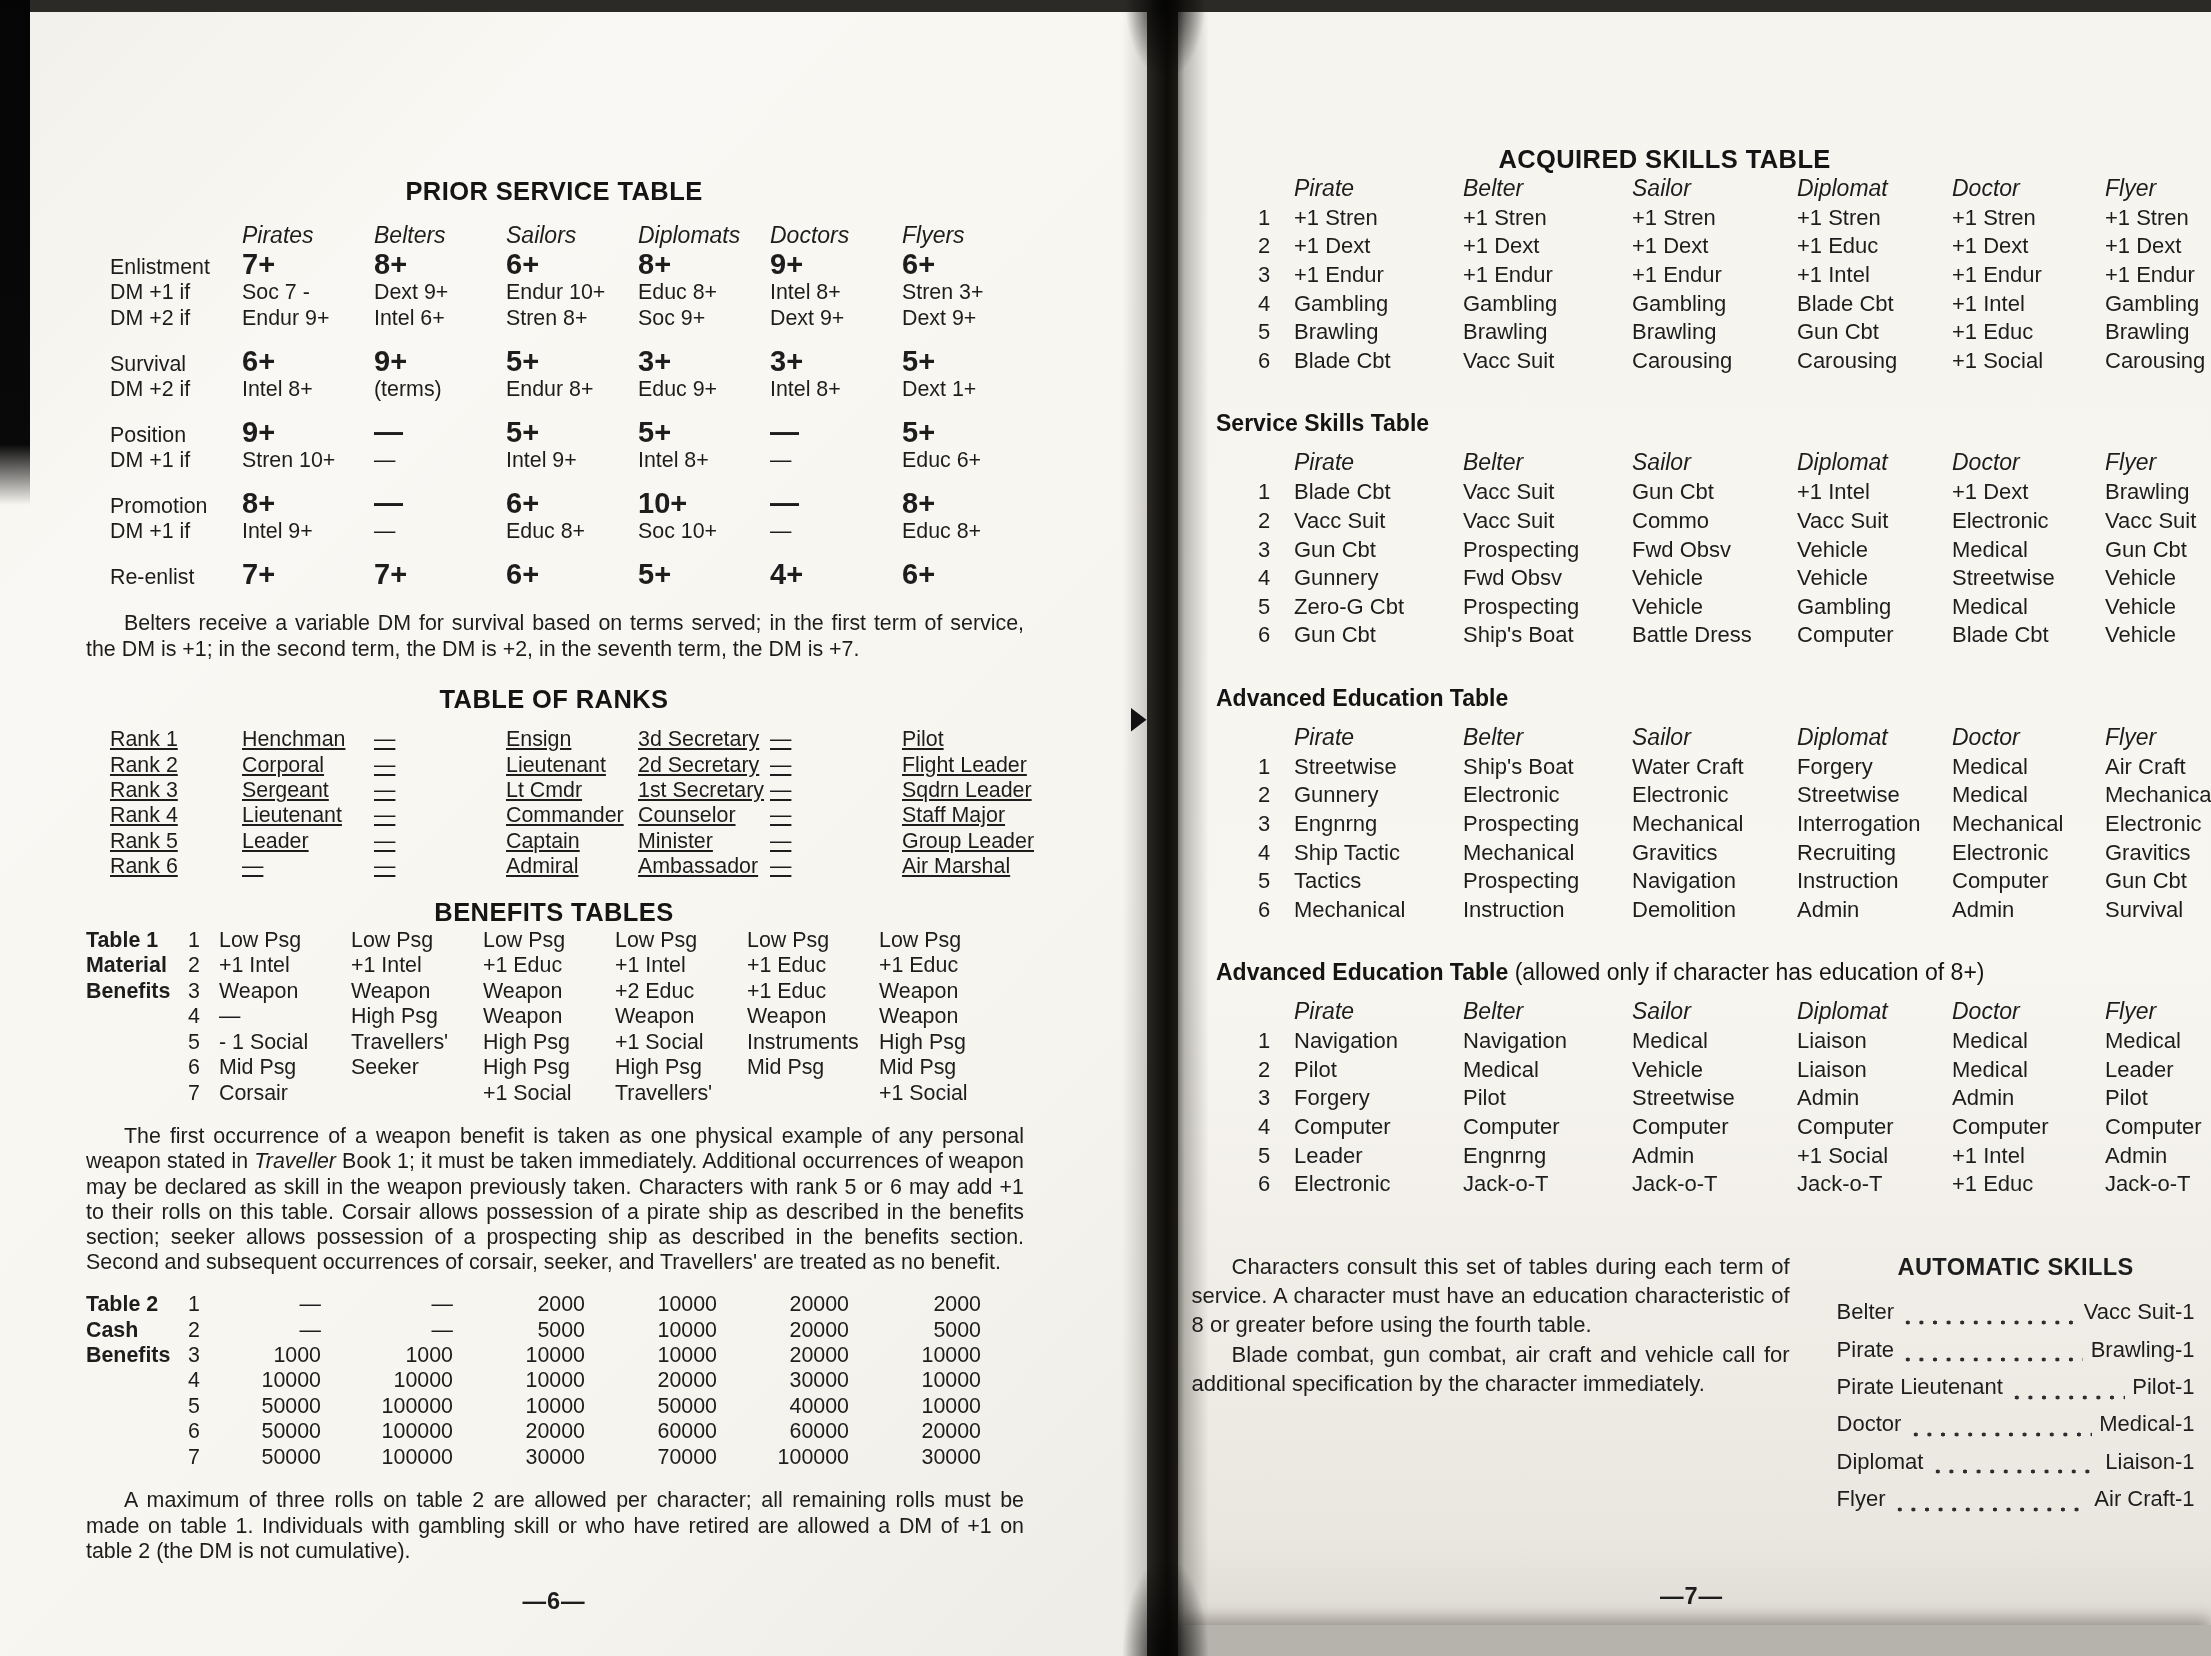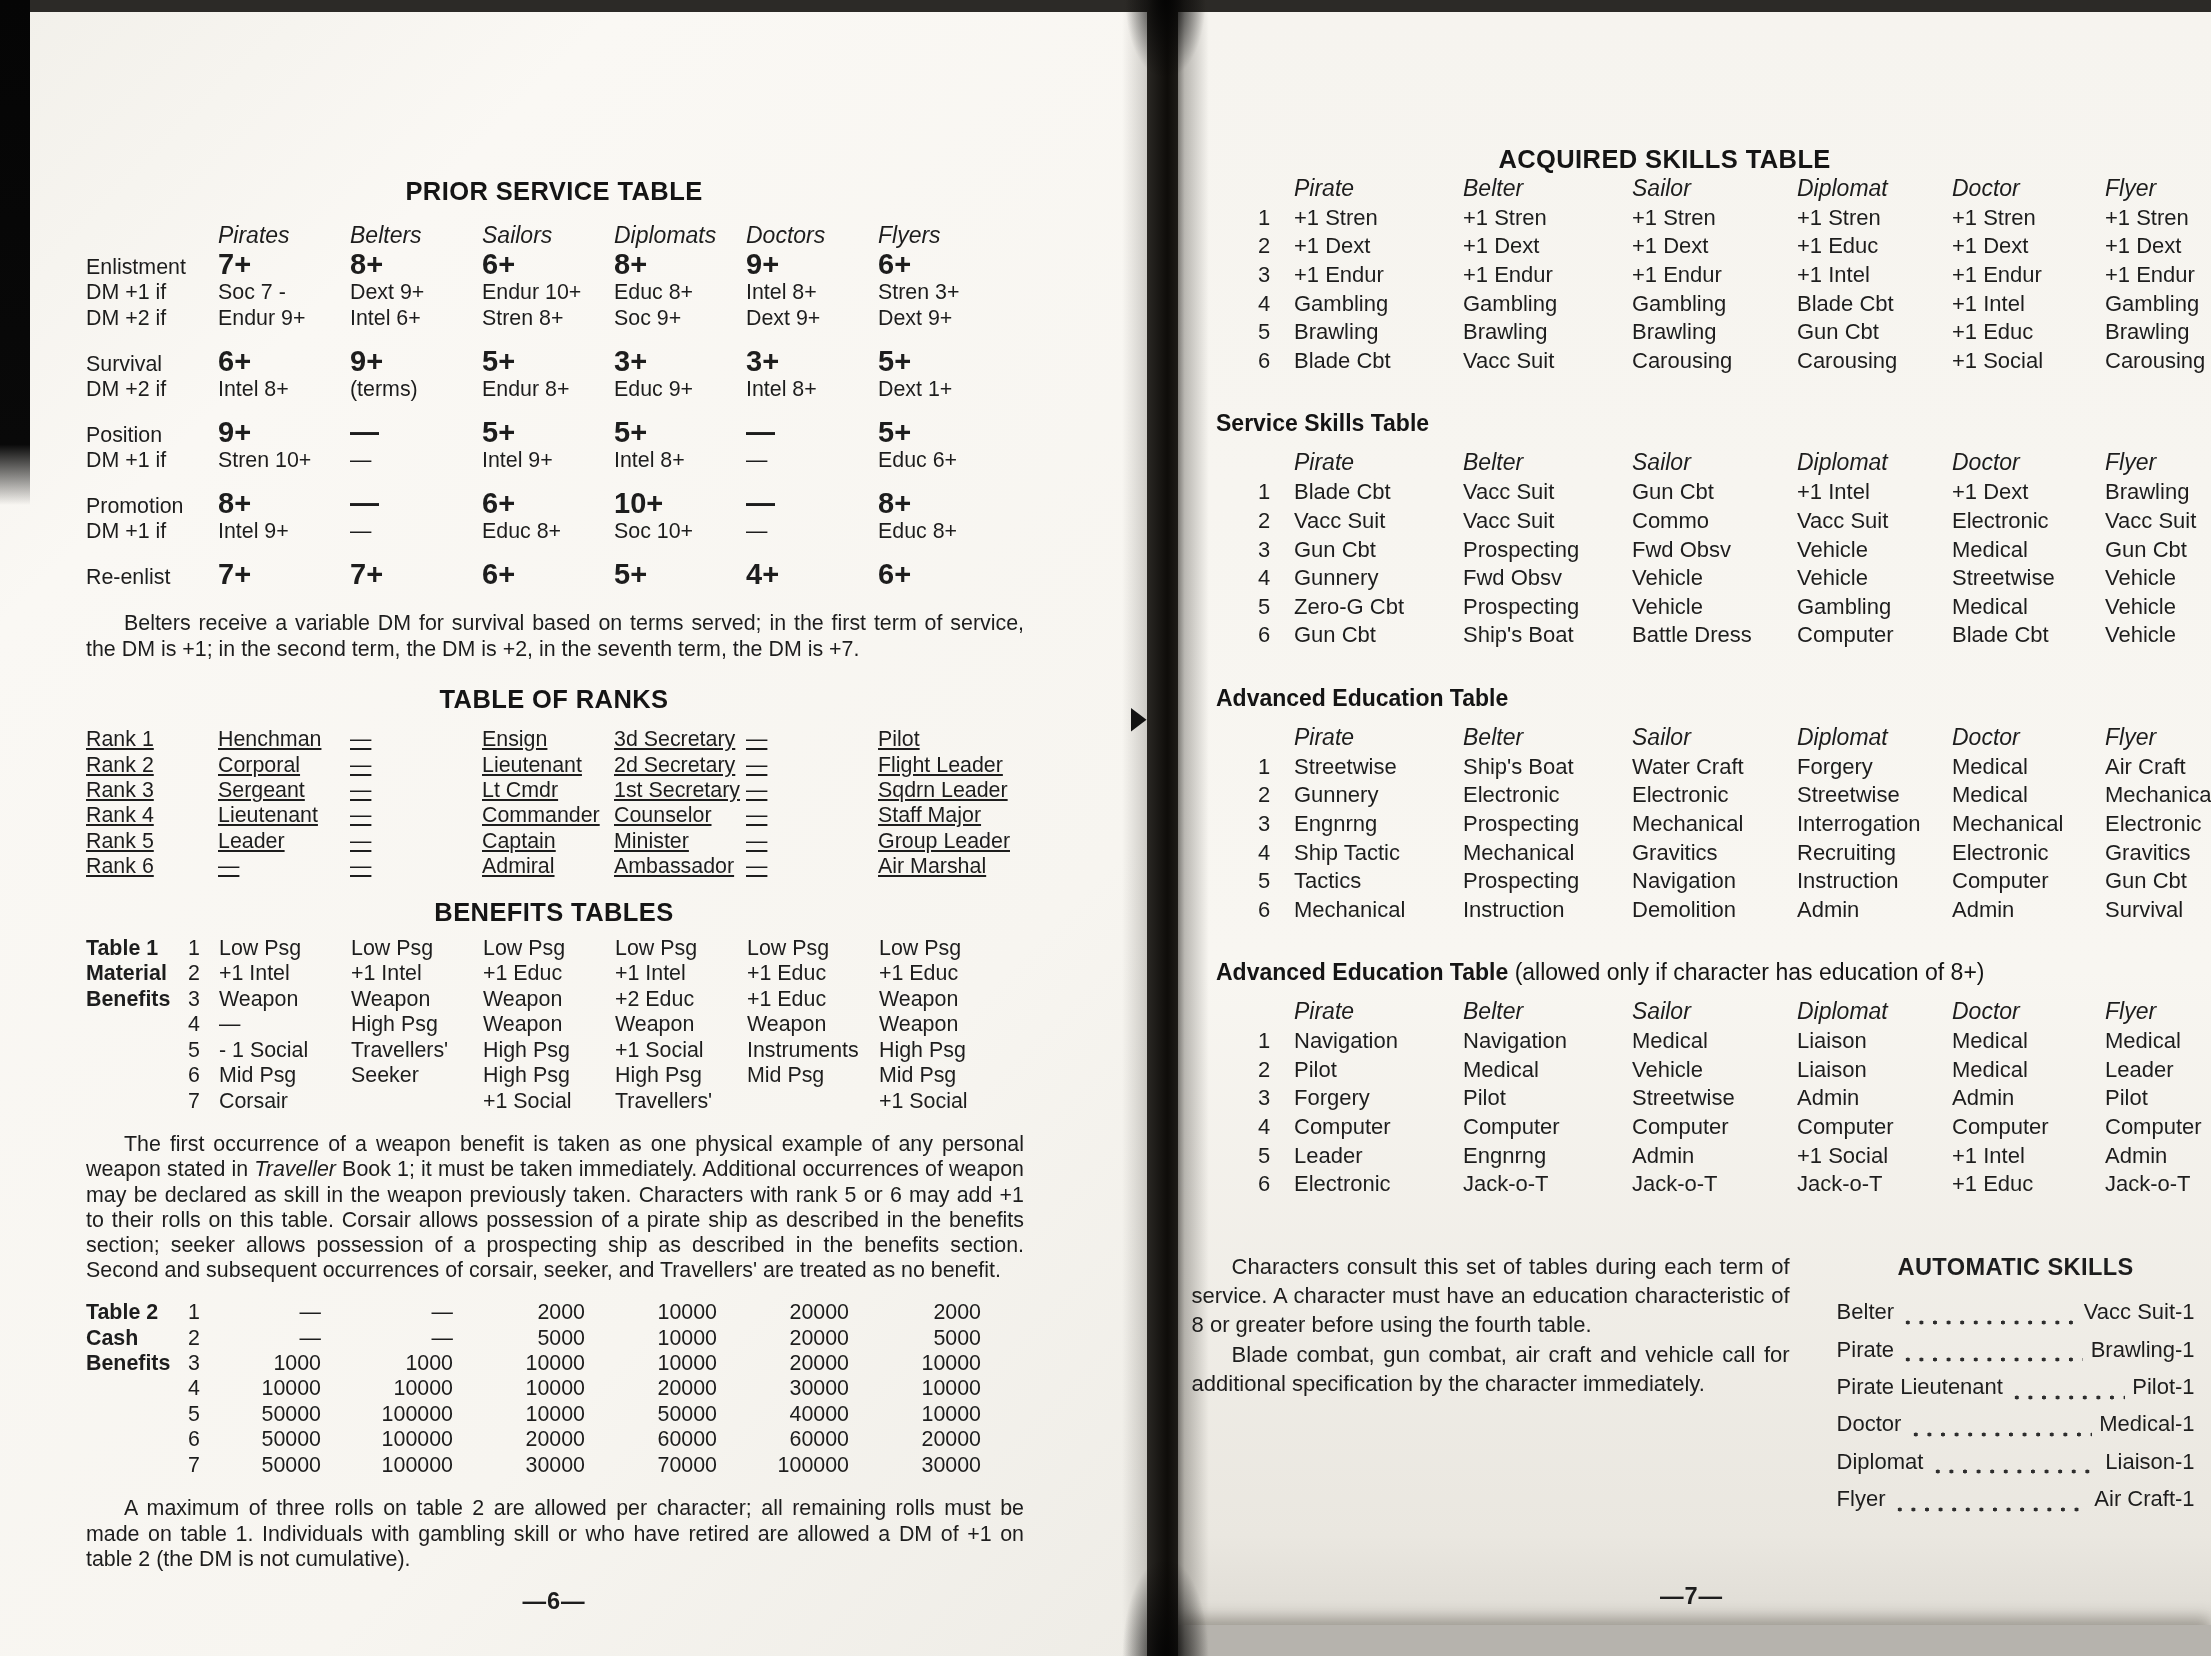--- a/index.html
+++ b/index.html
@@ -33,26 +33,26 @@
 
   
   .tbl .trow { display:grid; align-items:baseline; }
   .cell { white-space:nowrap; }
   .thead .cell { font-style:italic; font-size:23px; }
   .trow.big .cell { font-weight:700; font-size:29px; line-height:1.05; }
   .trow.big .cell.c0 { font-weight:400; font-size:21.4px; }
   .trow.gap { margin-top:14.5px; }
 
   
-  .tbl-left { padding-left:86px; font-size:21.4px; }
+  .tbl-left { padding-left:110px; font-size:21.4px; }
   .tbl-left .trow { grid-template-columns:132px repeat(6,132px); line-height:1.22; }
   .tbl-prior { margin-top:14.5px; }
   .tbl-ranks { margin-top:12.7px; }
   .tbl-ranks .trow { line-height:1.19;text-decoration:underline; }
-  .tbl-benefits { padding-left:86px; font-size:21.4px; margin-top:9px; }
+  .tbl-benefits { padding-left:86px; font-size:21.4px; margin-top:1px; }
   .tbl-benefits .trow { grid-template-columns:102px 31px repeat(6,132px); line-height:1.19; }
   .tbl-benefits .cell.c0 { font-weight:700; }
   .tbl-cash .cell:nth-child(n+3) { width:102px; text-align:right; }
 
   
   .rhead { margin:35px 0 11px 38px; font-size:23px; font-weight:700; color:#141414; }
   .rhead .hnote { font-weight:400; }
   .tbl-right { padding-left:80px; font-size:22px; }
   .tbl-right .trow { grid-template-columns:36px 169px 169px 165px 155px 153px auto; line-height:1.3; }
   .tbl-right .thead .cell { font-size:23px; }

